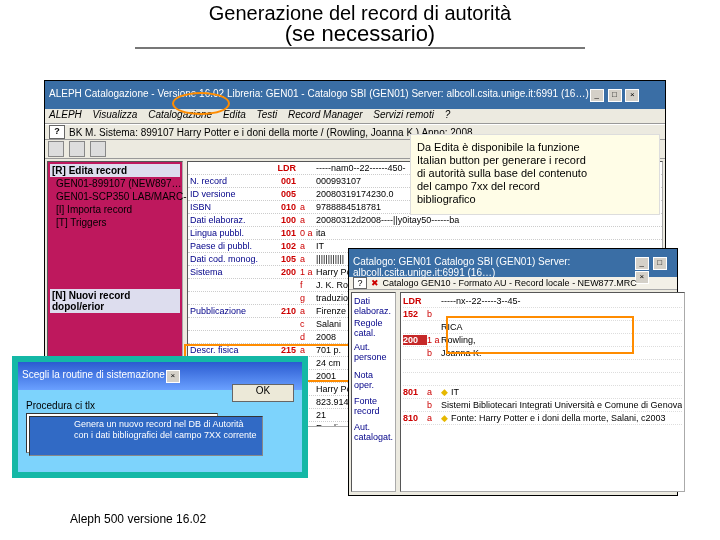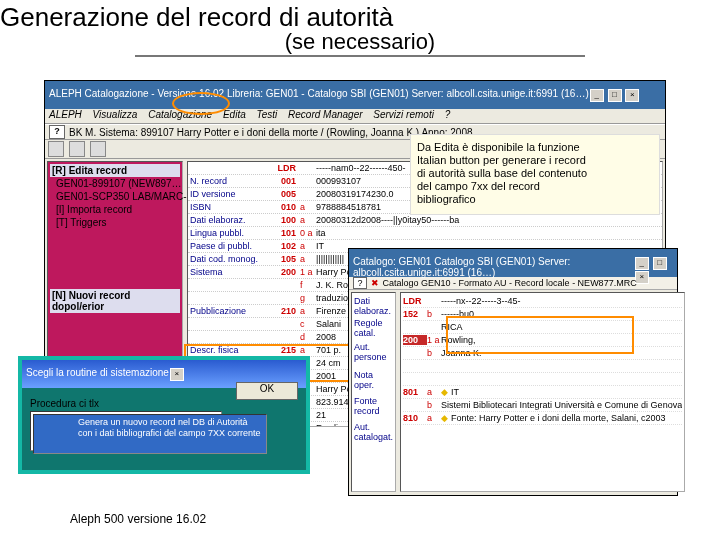--- a/index.html
+++ b/index.html
@@ -4,21 +4,21 @@
 <style>
   body {
     margin: 0;
     font-family: "Comic Sans MS", cursive, sans-serif;
     background: #fff;
     width: 720px;
     height: 540px;
     overflow: hidden;
     position: relative;
   }
-  .slide-title { font-size: 26px; color: #000; margin-top: 2px; }
+  .slide-title { font-size: 20px; color: #000; text-align: center; margin-top: 2px; }
   .slide-sub   { font-size: 22px; color: #000; text-align: center; margin-top: -4px; }
   .underline   { border-bottom: 2px solid #777; width: 450px; margin: 0 auto; }
   .footer-left { position: absolute; left: 70px; bottom: 14px; font-size: 12px; }
 
   
   .app {
     position: absolute; left: 44px; top: 80px; width: 620px; height: 330px;
     border: 1px solid #000; background: #eceae0;
     font-family: Tahoma, Arial, sans-serif; font-size: 10px; color: #000;
   }
@@ -54,22 +54,22 @@
   }
   .orange-ring{ position:absolute; border:2px solid #ff8c00; border-radius:50%/50%;}
 
   .note {
     position:absolute; font-size:11px; line-height:13px;
     background:#fffde7; border:1px solid #ddd; padding:6px 6px 8px 6px;
   }
 
   
   .dlg {
-    position:absolute; left:18px; top:356px; width:284px; height:110px;
-    border:4px solid #14b8a6; background:#0f766e;
+    position:absolute; left:12px; top:356px; width:284px; height:110px;
+    border:6px solid #14b8a6; background:#7dd3fc;
     font-family: Tahoma, Arial; font-size:10px;
   }
   .dlg .titlebar{ background:linear-gradient(#2a5bd0,#6aa0ff); }
   .dlg .inner{ padding:6px 8px;}
   .dlg .label{ margin:4px 0 2px 0;}
   .dlg .sel{ width:186px; height:34px; border:1px inset #888; background:#fff; padding:2px;}
   .dlg .sel .opt{ font-size:9px; line-height:11px;padding-left:44px;}
   .dlg .sel .opt.sel{ background:#316ac5; color:#fff;}
   .dlg .btn{ position:absolute; right:8px; top:22px; width:60px; height:16px; border:1px solid #666; background:#ece9d8; text-align:center; font-size:10px;}
 
@@ -329,21 +329,20 @@
       </div>
     <div class="right" id="a2-right">
         <div class="mr">
           <span class="t">LDR</span>
           <span class="i"></span>
           <span class="v">-----nx--22-----3--45-</span>
         </div>
         <div class="mr">
           <span class="t">152</span>
           <span class="i">b</span>
-          <span class="v">------bu0</span>
         </div>
         <div class="mr">
           <span class="t"></span>
           <span class="i"></span>
           <span class="v">RICA</span>
         </div>
         <div class="mr red">
           <span class="t">200</span>
           <span class="i">1 a</span>
           <span class="v">Rowling,</span>

